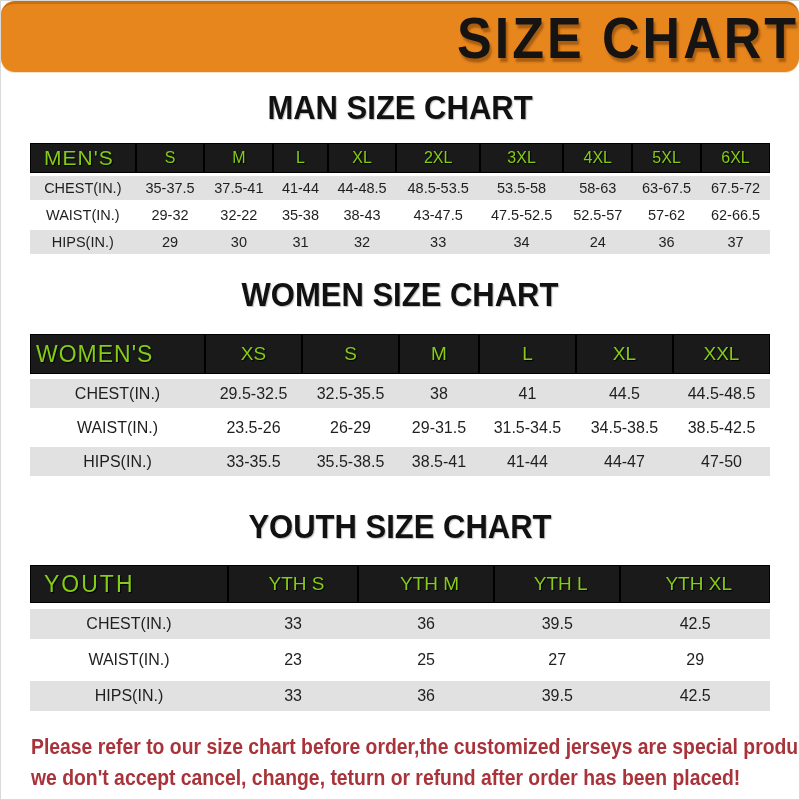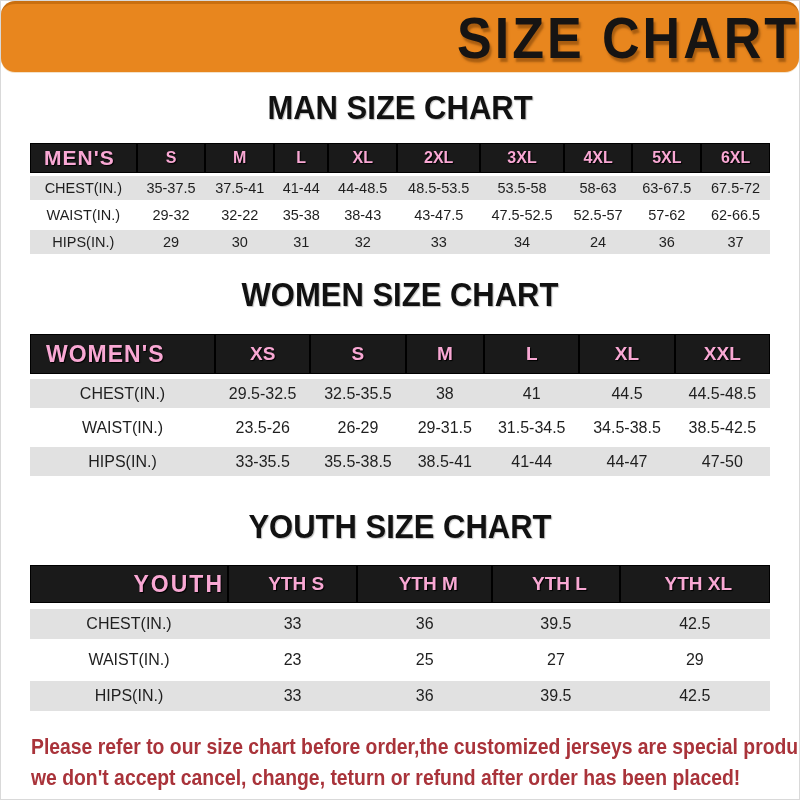--- a/index.html
+++ b/index.html
@@ -40,42 +40,42 @@
   .sec-men   .section-title{margin-top:18px;}
   .sec-women .section-title{margin-top:20px;}
   .sec-youth .section-title{margin-top:28px;}
   
   .size-table{
     width:740px;margin:14px auto 0;border-collapse:separate;border-spacing:0 4px;
     table-layout:auto;
   }
   .size-table th,.size-table td{text-align:center;padding:0 4px;white-space:nowrap;}
   .size-table thead th{
-    background:var(--bar-black);color:#f9a8d4;font-weight:bold;
+    background:var(--bar-black);color:#84cc16;font-weight:normal;
     box-shadow:inset 0 0 0 1px #000;
     text-shadow:1px 1px 1px #000;
   }
   .size-table thead th.corner{text-align:left;padding-left:14px;letter-spacing:1px;}
   .size-table tbody td{color:#1f1f1f;background:#fff;}
   .size-table tbody tr:nth-child(odd) td{background:var(--row-gray);}
   
   .tbl-men{border-spacing:0 3px;margin-top:14px;}
   .tbl-men thead th{height:30px;font-size:16px;}
   .tbl-men thead th.corner{font-size:21px;}
   .tbl-men tbody td{height:24px;font-size:14.5px;}
   
   .tbl-women{border-spacing:0 5px;margin-top:16px;}
   .tbl-women thead th{height:40px;font-size:19px;}
-  .tbl-women thead th.corner{font-size:23px;padding-left:16px;}
+  .tbl-women thead th.corner{font-size:23px;padding-left:6px;}
   .tbl-women tbody td{height:29px;font-size:16px;}
   .tbl-women thead th.corner{width:165px;}
   
   .tbl-youth{border-spacing:0 6px;margin-top:14px;}
   .tbl-youth thead th{height:38px;font-size:19px;padding-left:11px;}
-  .tbl-youth thead th.corner{font-size:23px;letter-spacing:2px;width:180px;text-align:right;}
+  .tbl-youth thead th.corner{font-size:23px;letter-spacing:2px;width:180px;}
   .tbl-youth tbody td{height:30px;font-size:16px;}
   
   .note{margin:14px 0 0 30px;}
   .note p{
     margin:0;color:var(--footer-red);font-size:22px;line-height:1.42;
     transform:scaleX(0.88);transform-origin:left center;white-space:nowrap;
     font-weight:bold;letter-spacing:0px;
   }
 </style>
 </head>

